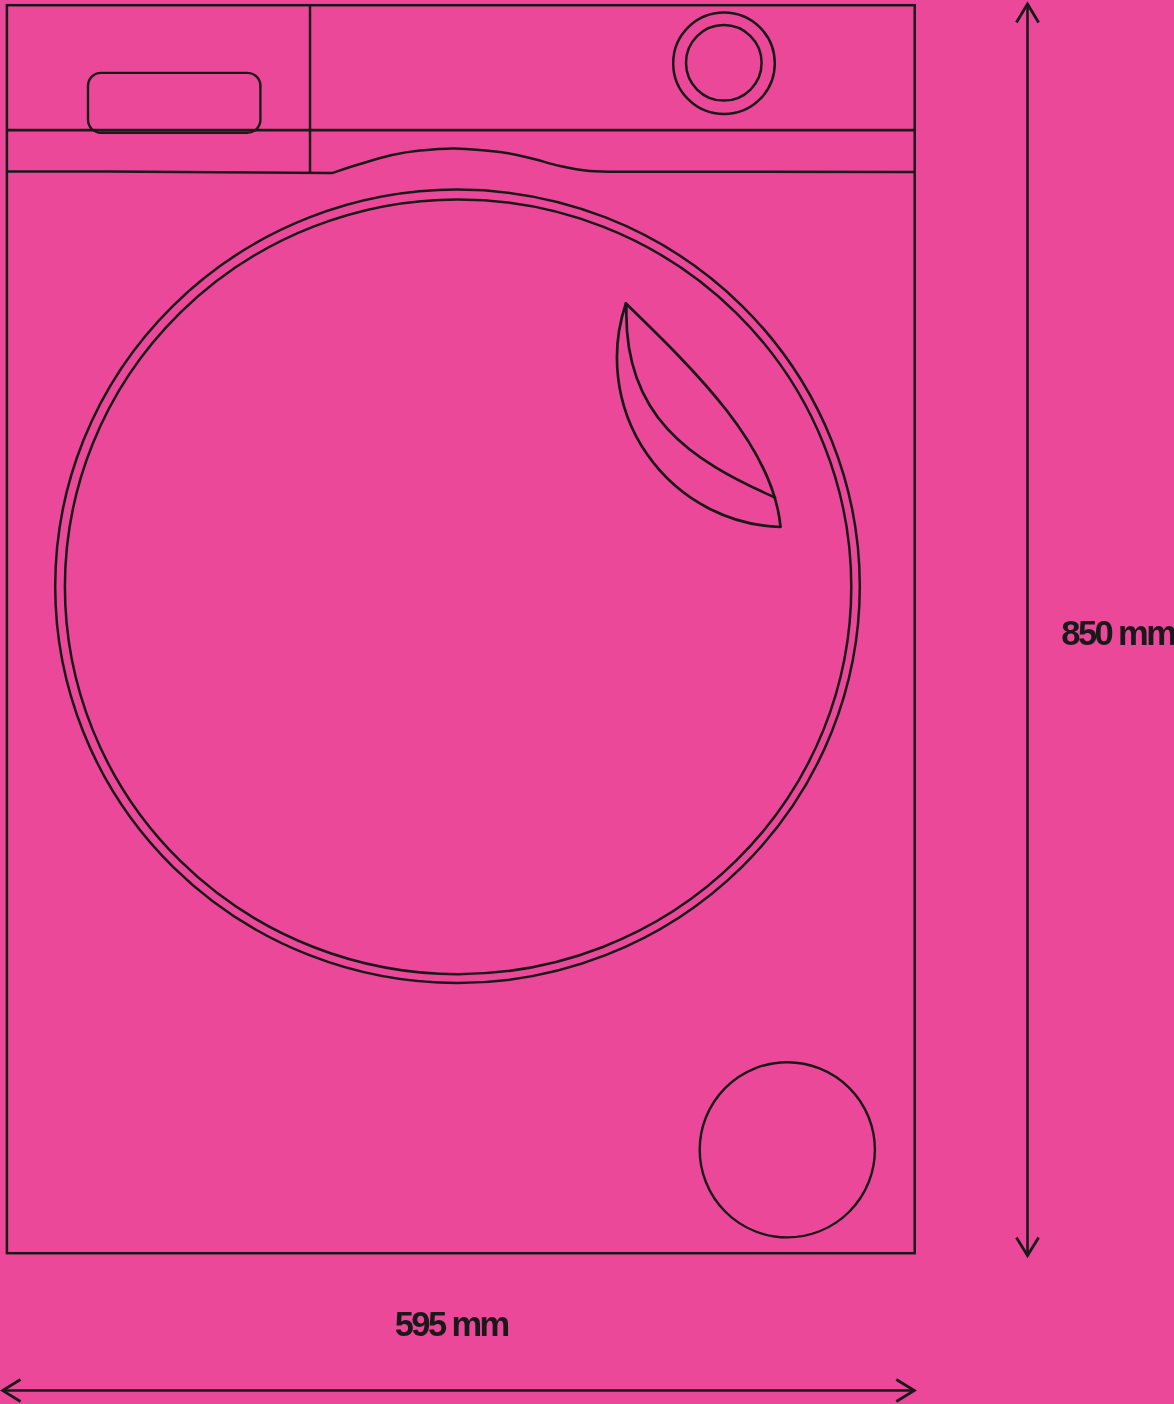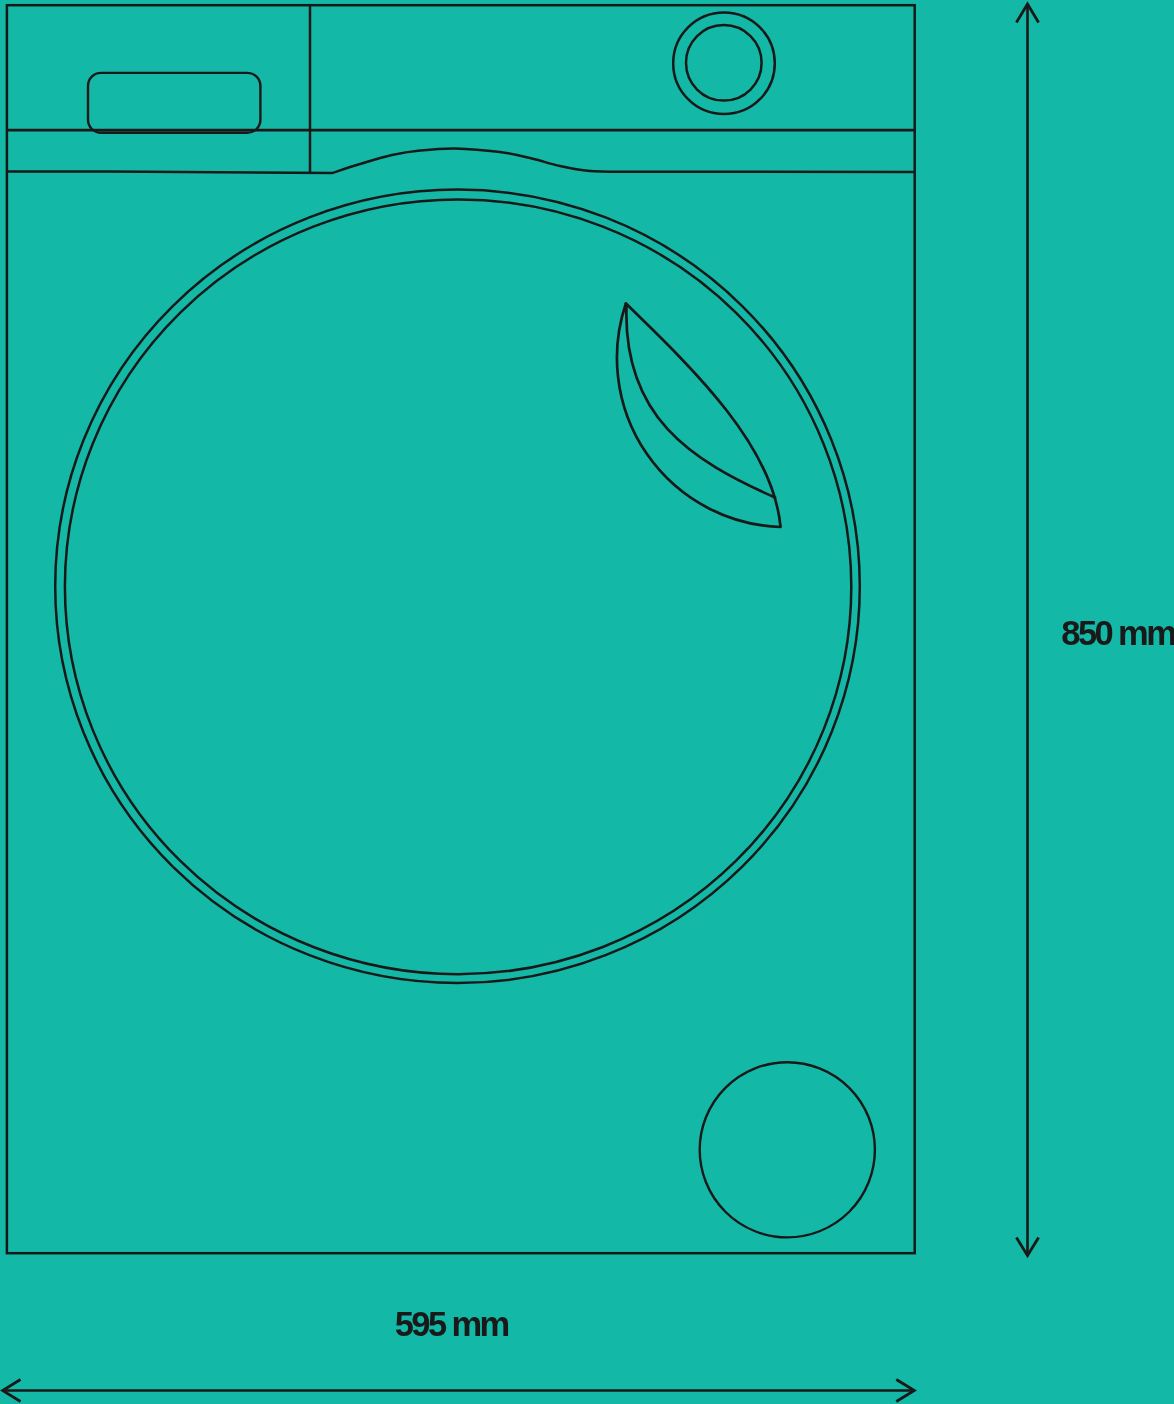--- a/index.html
+++ b/index.html
@@ -1,16 +1,16 @@
 <!DOCTYPE html>
 <html><head>
 <meta charset="utf-8">
 <style>
   html,body{margin:0;padding:0;background:#ffffff;}
-  .page{width:1174px;height:1404px;position:relative;background:#14b8a6;font-family:"Liberation Sans", sans-serif;}
+  .page{width:1174px;height:1404px;position:relative;background:#ec4899;font-family:"Liberation Sans", sans-serif;}
   svg{display:block;}
 </style>
 </head>
 <body>
 
 <div class="page">
 <svg width="1174" height="1404" viewBox="0 0 1174 1404" fill="none">
 
   <rect x="6.9" y="5.2" width="907.8" height="1248" stroke="#191919" stroke-width="2.5" fill="none"></rect>
 

